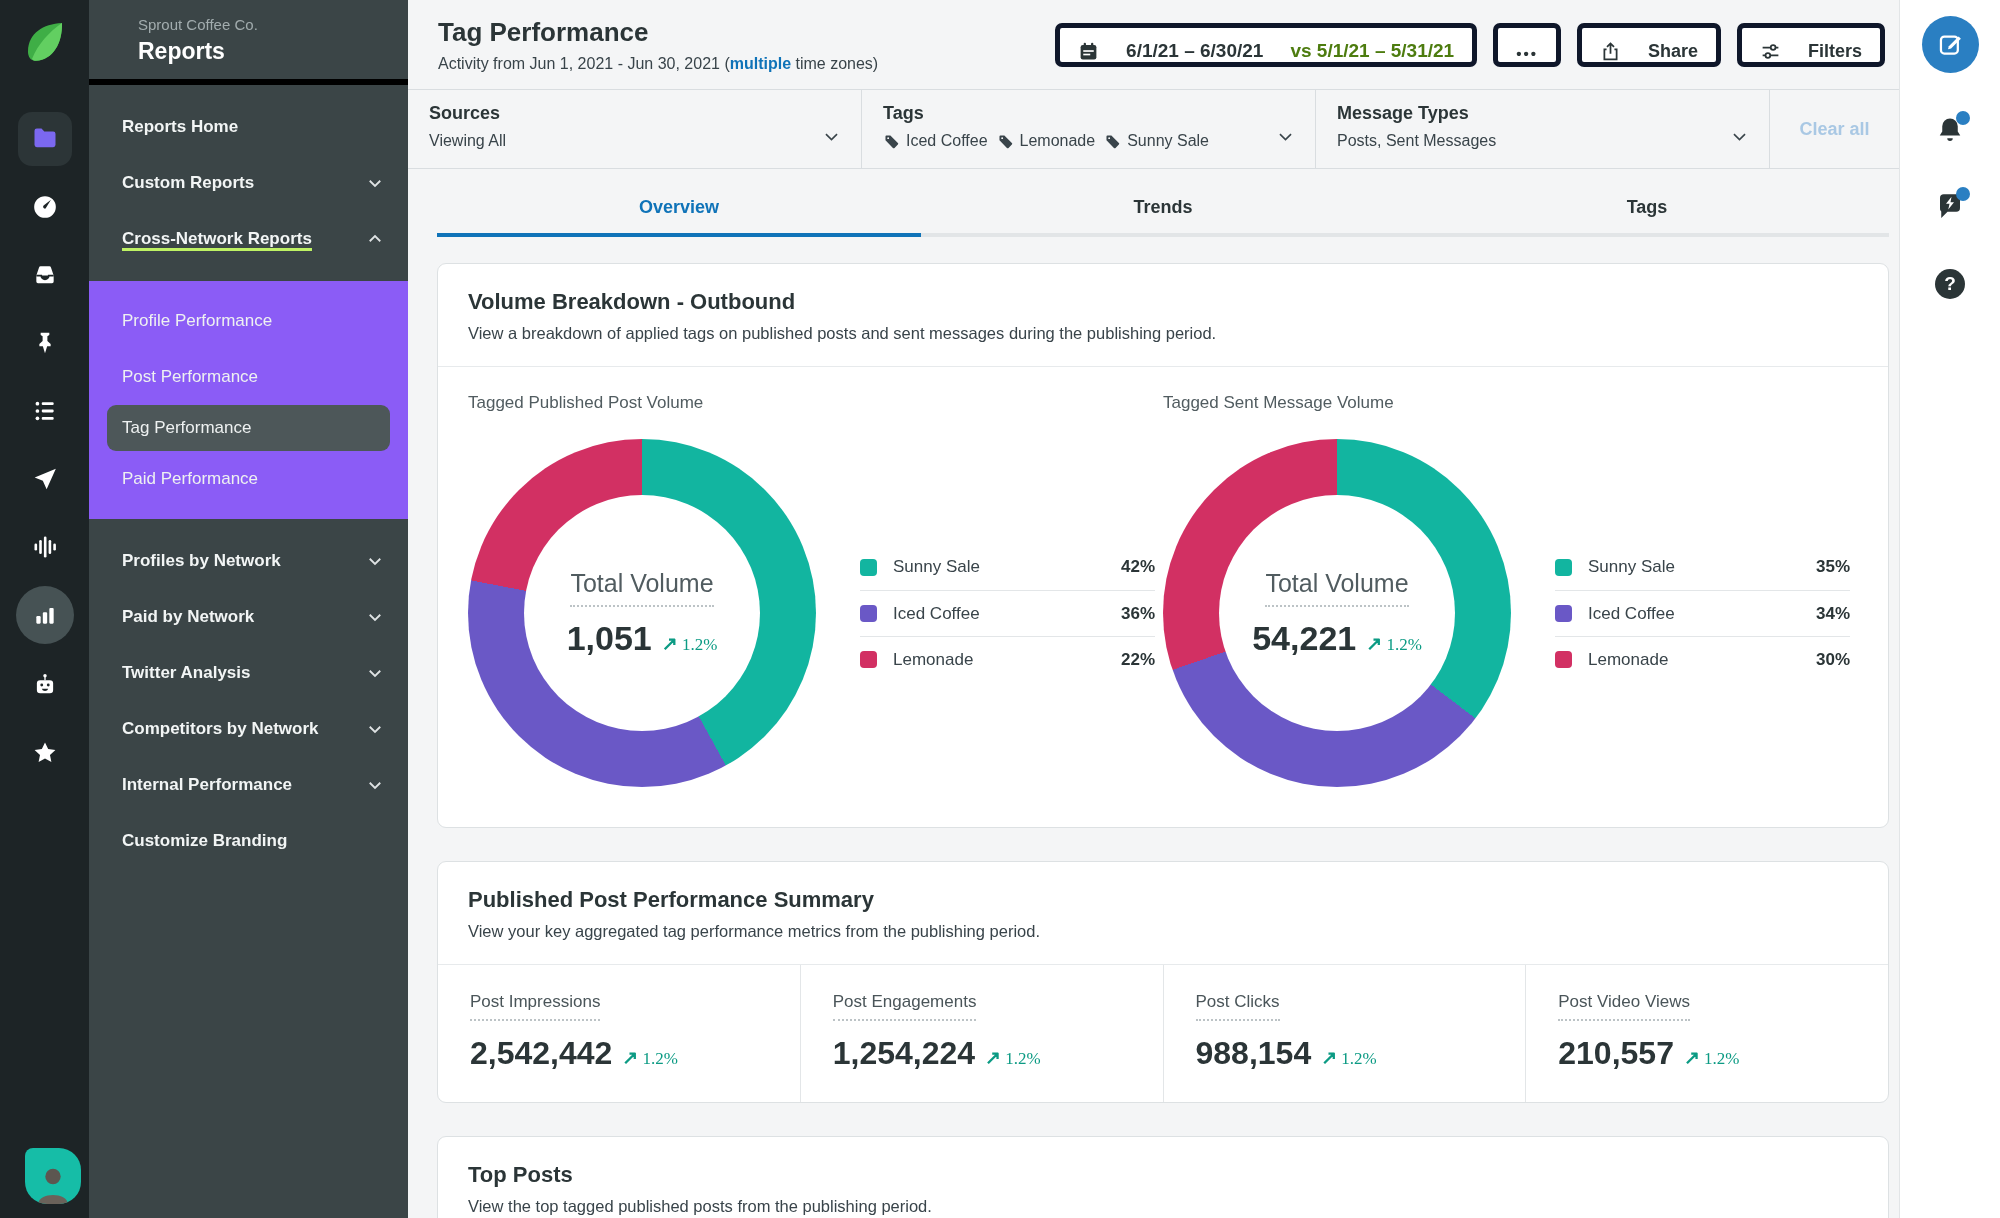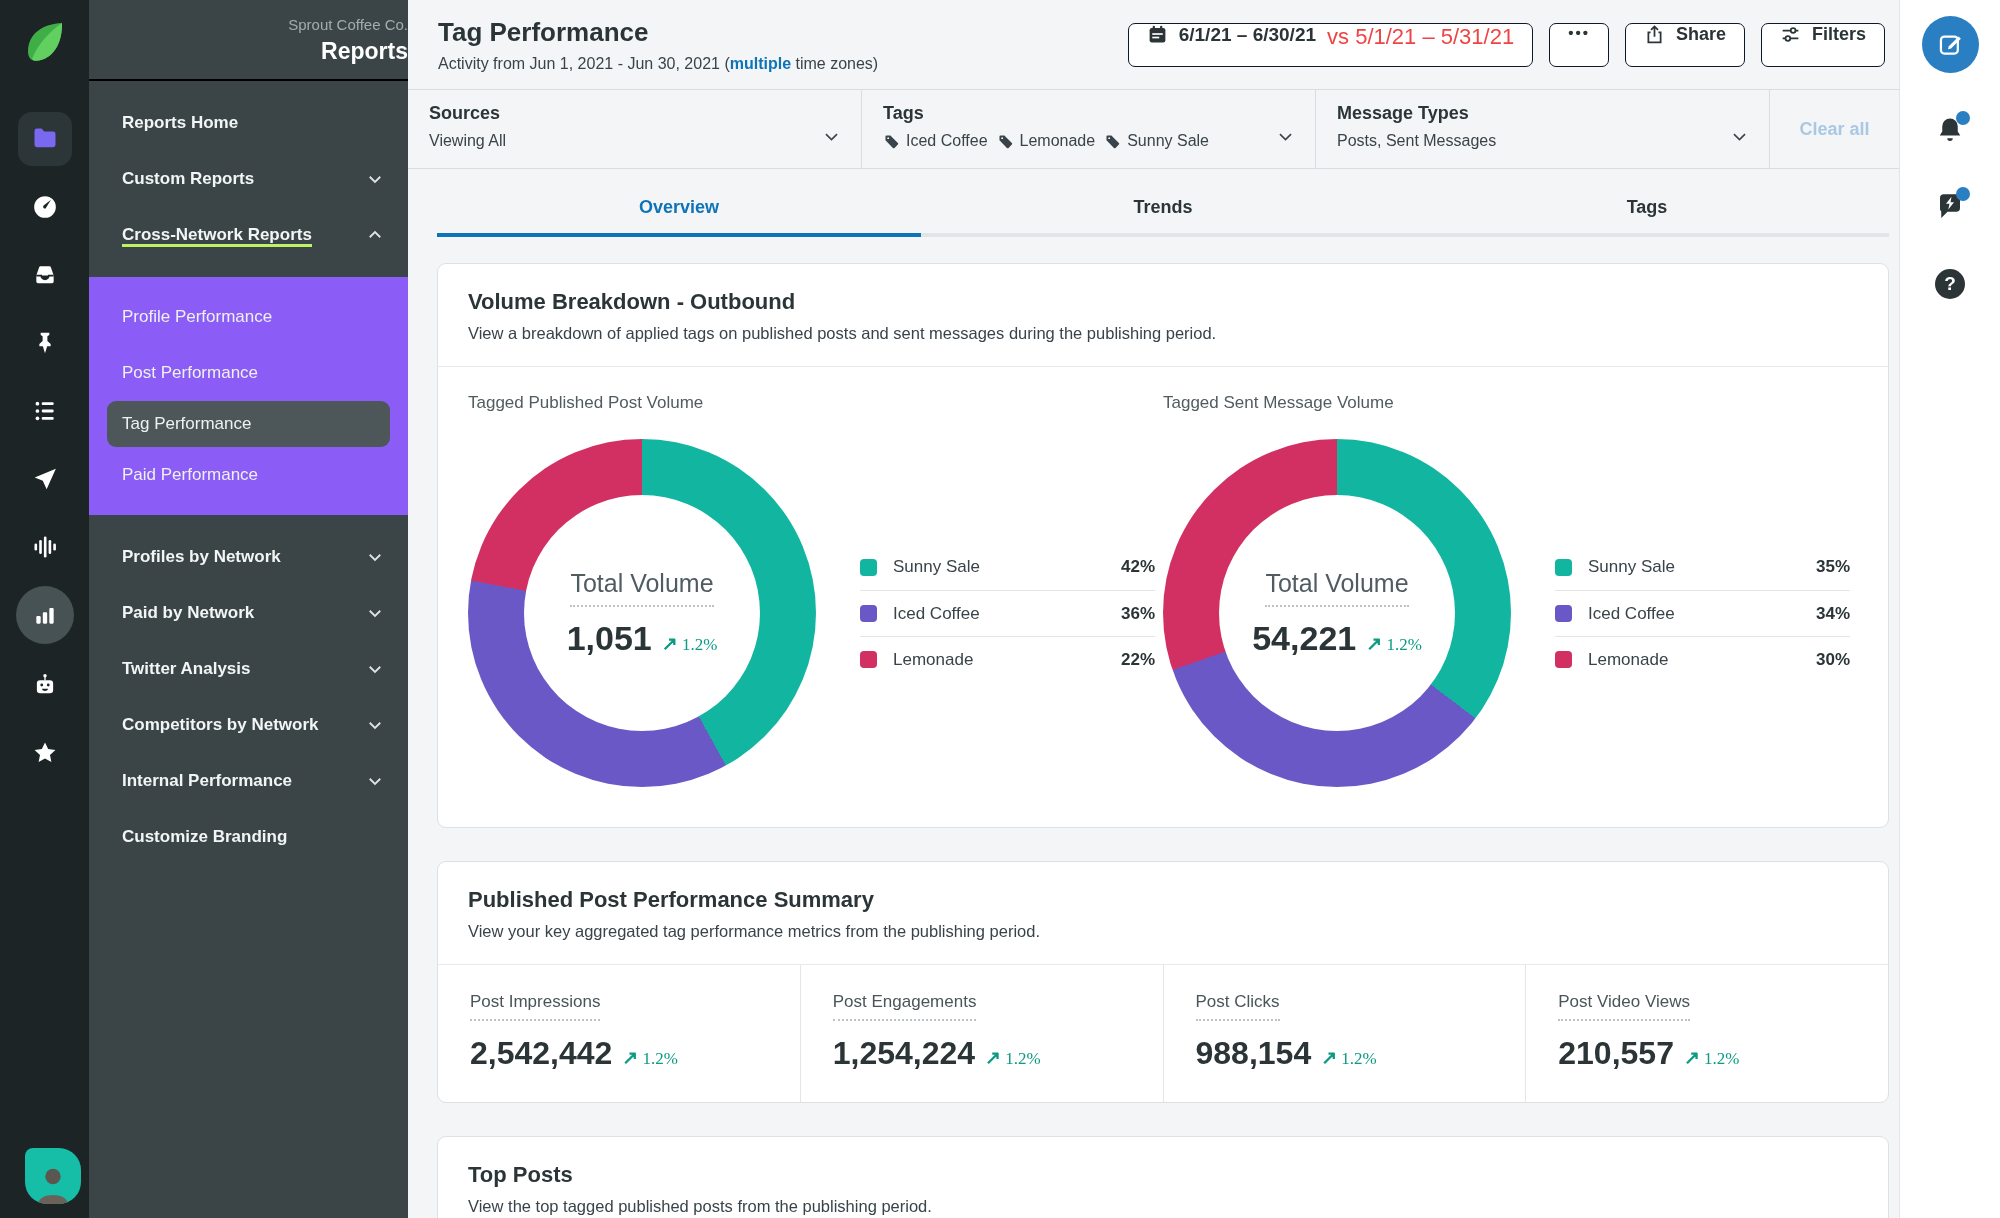--- a/index.html
+++ b/index.html
@@ -10,44 +10,44 @@
   .rail { width:89px; background:#1d2426; display:flex; flex-direction:column; align-items:center; position:relative; flex-shrink:0; }
   .rail-logo { margin-top:18px; width:48px; height:48px; }
   .rail-tile { margin-top:46px; width:54px; height:54px; border-radius:14px; background:#2c3537; display:flex; align-items:center; justify-content:center; }
   .rail-btn { width:54px; height:54px; display:flex; align-items:center; justify-content:center; margin-top:14px; }
   .rail-btn svg { width:26px; height:26px; }
   .rail-circle { width:58px; height:58px; border-radius:50%; background:#465254; display:flex; align-items:center; justify-content:center; margin-top:12px; }
   .rail-avatar { position:absolute; bottom:14px; left:25px; width:56px; height:56px; background:#16bda7; border-radius:8px 22px 22px 22px; display:flex; align-items:flex-end; justify-content:center; overflow:hidden; }
 
   
   .sidebar { width:319px; background:#3b4547; color:#f2f5f5; display:flex; flex-direction:column; flex-shrink:0; }
-  .side-head { padding:16px 0 14px 49px; border-bottom:2px solid #000000;text-align:right; }
+  .side-head { padding:16px 0 14px 49px; border-bottom:6px solid #000000; }
   .side-company { font-size:15px; color:#a2acae; margin-bottom:5px; }
   .side-app { font-size:23px; font-weight:bold; color:#fff; }
   .side-sec { padding:14px 0; }
   .side-item { height:56px; display:flex; align-items:center; padding:0 24px 0 33px; font-size:17px; font-weight:bold; cursor:pointer; }
   .side-item .lbl { flex:1; }
   .side-item svg { width:18px; height:18px; flex-shrink:0; }
   .side-item .ul { border-bottom:3px solid #bef264; }
   .side-dark { background:#8b5cf6; padding:12px 0; }
   .side-sub { height:56px; display:flex; align-items:center; padding-left:33px; font-size:17px; font-weight:normal; color:#eef1f1; cursor:pointer; }
   .side-sub.sel { background:#4d5759; border-radius:9px; margin:0 18px; padding-left:15px; height:46px; }
 
   
   .main { flex:1; display:flex; flex-direction:column; min-width:0; border-right:1px solid #e2e5e7; }
   .main-header { height:89px; display:flex; align-items:center; padding:0 14px 0 30px; }
   .mh-titles { flex:1; }
   .mh-title { font-size:26px; font-weight:bold; color:#2b3537; margin-bottom:7px; }
   .mh-sub { font-size:16px; color:#39444a; }
   .mh-sub .blue { color:#0f73b8; font-weight:bold; }
-  .btn { background:#fff; border:1px solid #0f172a; border-radius:7px; height:44px; display:flex; align-items:flex-start; gap:11px; padding:0 18px; font-size:18px; font-weight:bold; color:#2b3537; cursor:pointer; }
+  .btn { background:#fff; border:5px solid #0f172a; border-radius:7px; height:44px; display:flex; align-items:flex-end; gap:27px; padding:0 18px; font-size:18px; font-weight:bold; color:#2b3537; cursor:pointer; }
   .btn + .btn { margin-left:16px; }
   .btn svg { width:21px; height:21px; }
   .date-main { font-size:19px; font-weight:bold; }
-  .date-vs { font-size:22px; font-weight:normal; color:#ef4444; }
+  .date-vs { font-size:19px; font-weight:bold; color:#4d7c0f; }
   .dots { letter-spacing:2px; font-size:15px; font-weight:bold; }
 
   
   .filterbar { height:80px; border-top:1px solid #d9dde0; border-bottom:1px solid #d9dde0; display:flex; }
   .fcol { flex:1; padding:13px 20px 0 21px; position:relative; display:flex; }
   .fcol + .fcol { border-left:1px solid #d9dde0; }
   .fcol-inner { flex:1; }
   .flabel { font-size:18px; font-weight:bold; color:#2b3537; margin-bottom:8px; }
   .fvalue { font-size:16px; color:#39444a; display:flex; align-items:center; gap:9px; }
   .fchev { align-self:center; margin-top:6px; }

